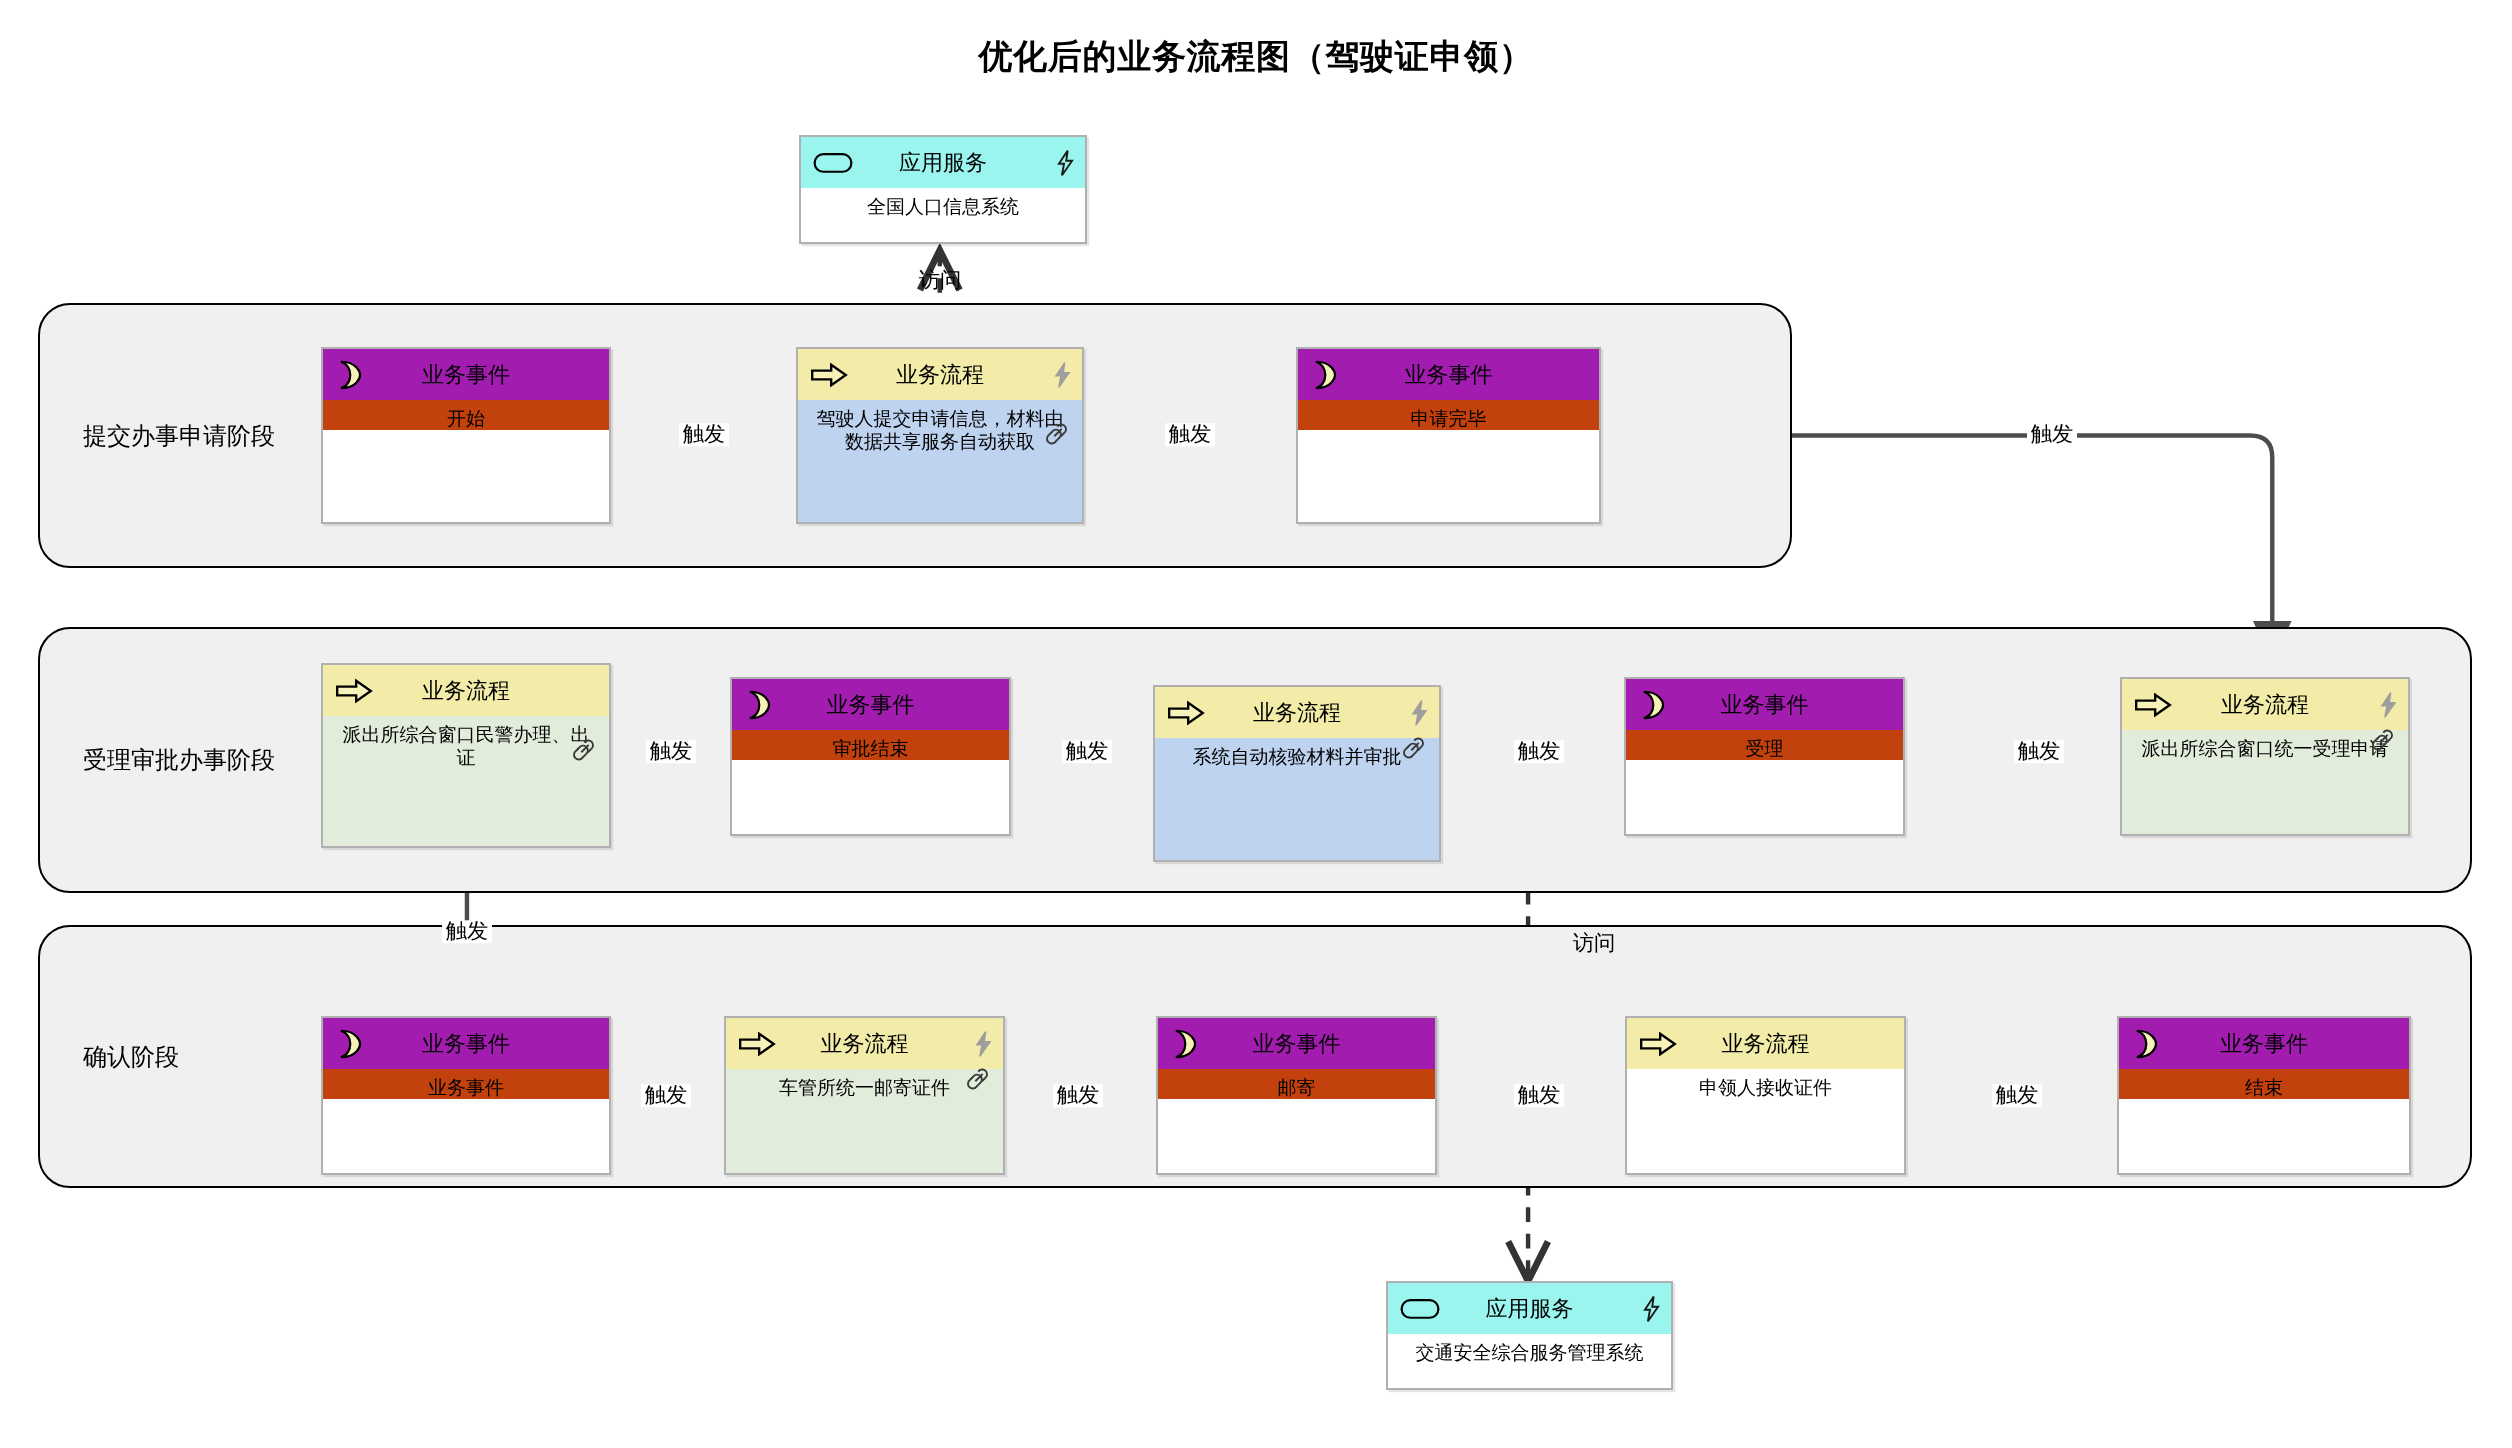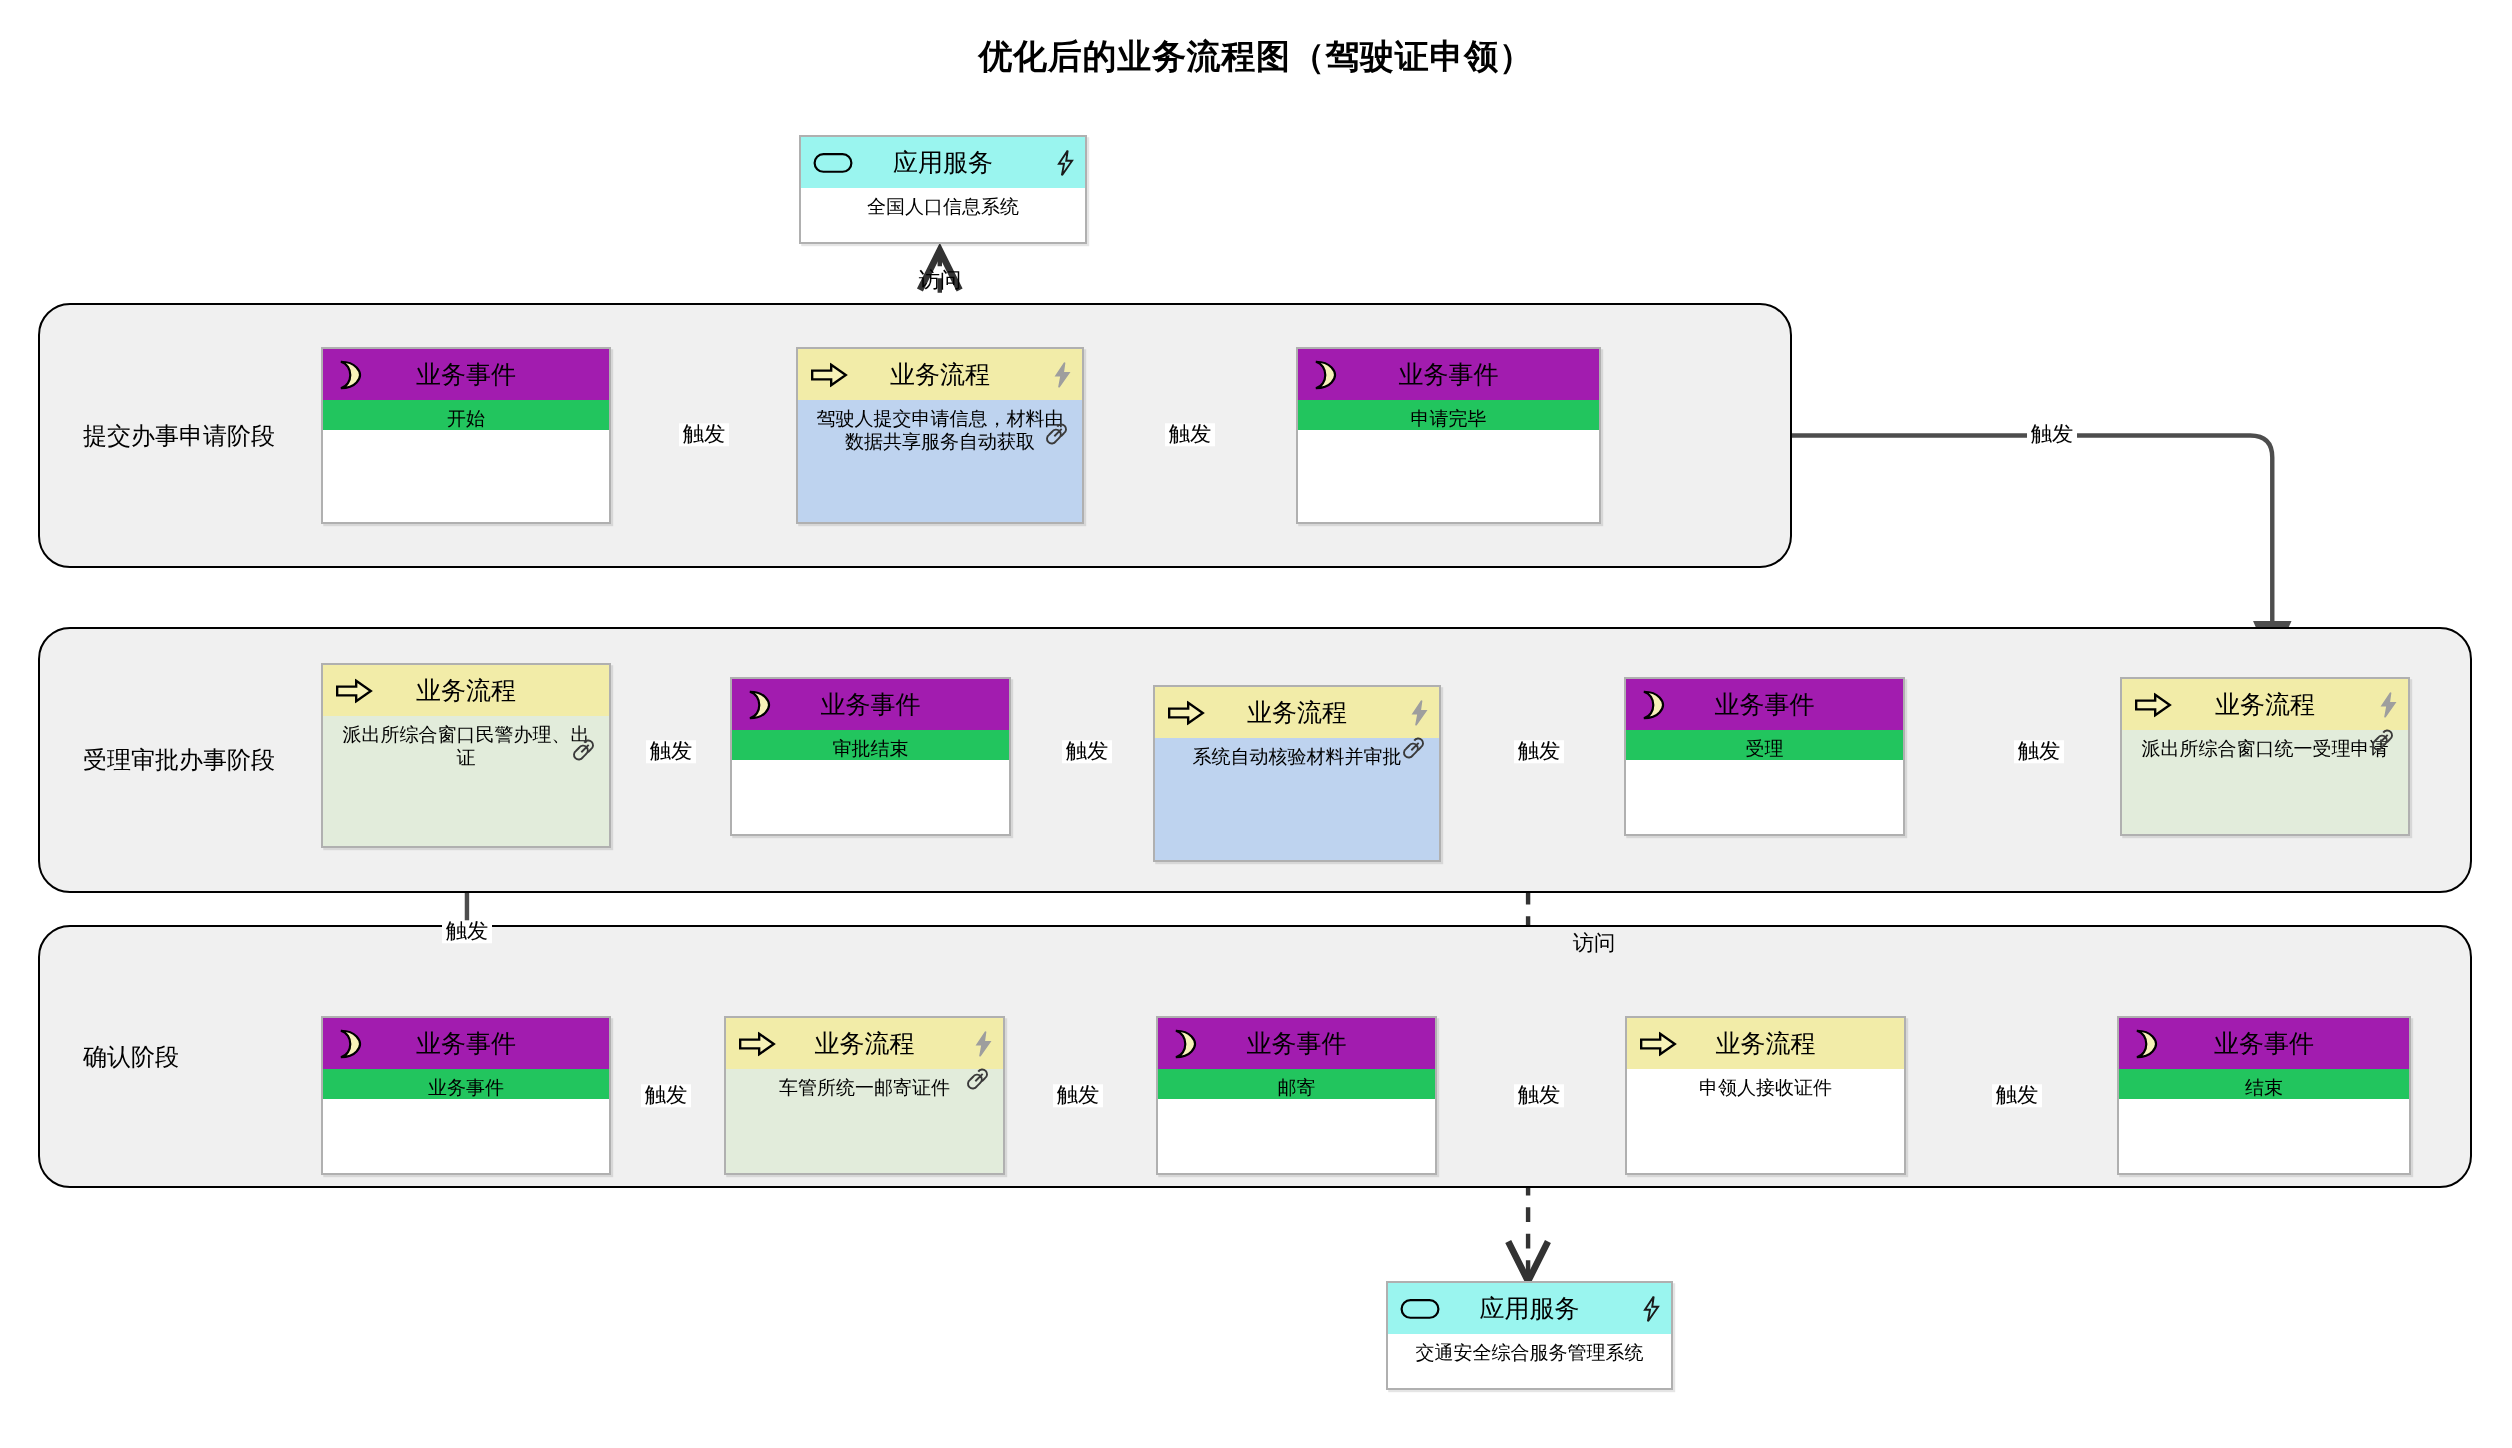--- a/index.html
+++ b/index.html
@@ -27,34 +27,34 @@
 
   
   .node{
     position:absolute;box-sizing:border-box;
     border:2.2px solid #b0b0b0;background:#ffffff;
     box-shadow:2.2px 2.2px 0 rgba(0,0,0,0.10);
   }
   .node .hdr{
     position:relative;height:51px;box-sizing:border-box;
     display:flex;align-items:center;justify-content:center;
-    font-size:25px;color:#000;
+    font-size:22px;color:#000;
   }
   .node.evt   .hdr{background:#a21caf;}
   .node.proc  .hdr{background:#f2eca8;}
   .node.appsvc .hdr{background:#9af5ef;}
   .node .body{
     box-sizing:border-box;position:relative;
     padding:6.6px 10.3px 0 10.3px;text-align:center;
     font-size:19px;line-height:1.24;color:#000;
   }
   .node.proc.blue .body{background:#bed3ef;}
   .node.proc.green .body{background:#e2ecdb;}
   .node.proc.white .body{background:#ffffff;}
-  .node.evt .body{background:#22c55e;}
+  .node.evt .body{background:#c2410c;}
   .node.appsvc .body{background:#ffffff;}
   .node.proc.blue,.node.proc.green{background:transparent;}
   .node.proc.blue{background:#bed3ef;}
   .node.proc.green{background:#e2ecdb;}
 
   
   .hdr .lead-icon{position:absolute;left:11.8px;top:50%;transform:translateY(-50%);
      display:flex;align-items:center;justify-content:center;}
   .hdr .bolt-icon{position:absolute;right:10.3px;top:50%;transform:translateY(-50%);
      display:flex;align-items:center;justify-content:center;}

